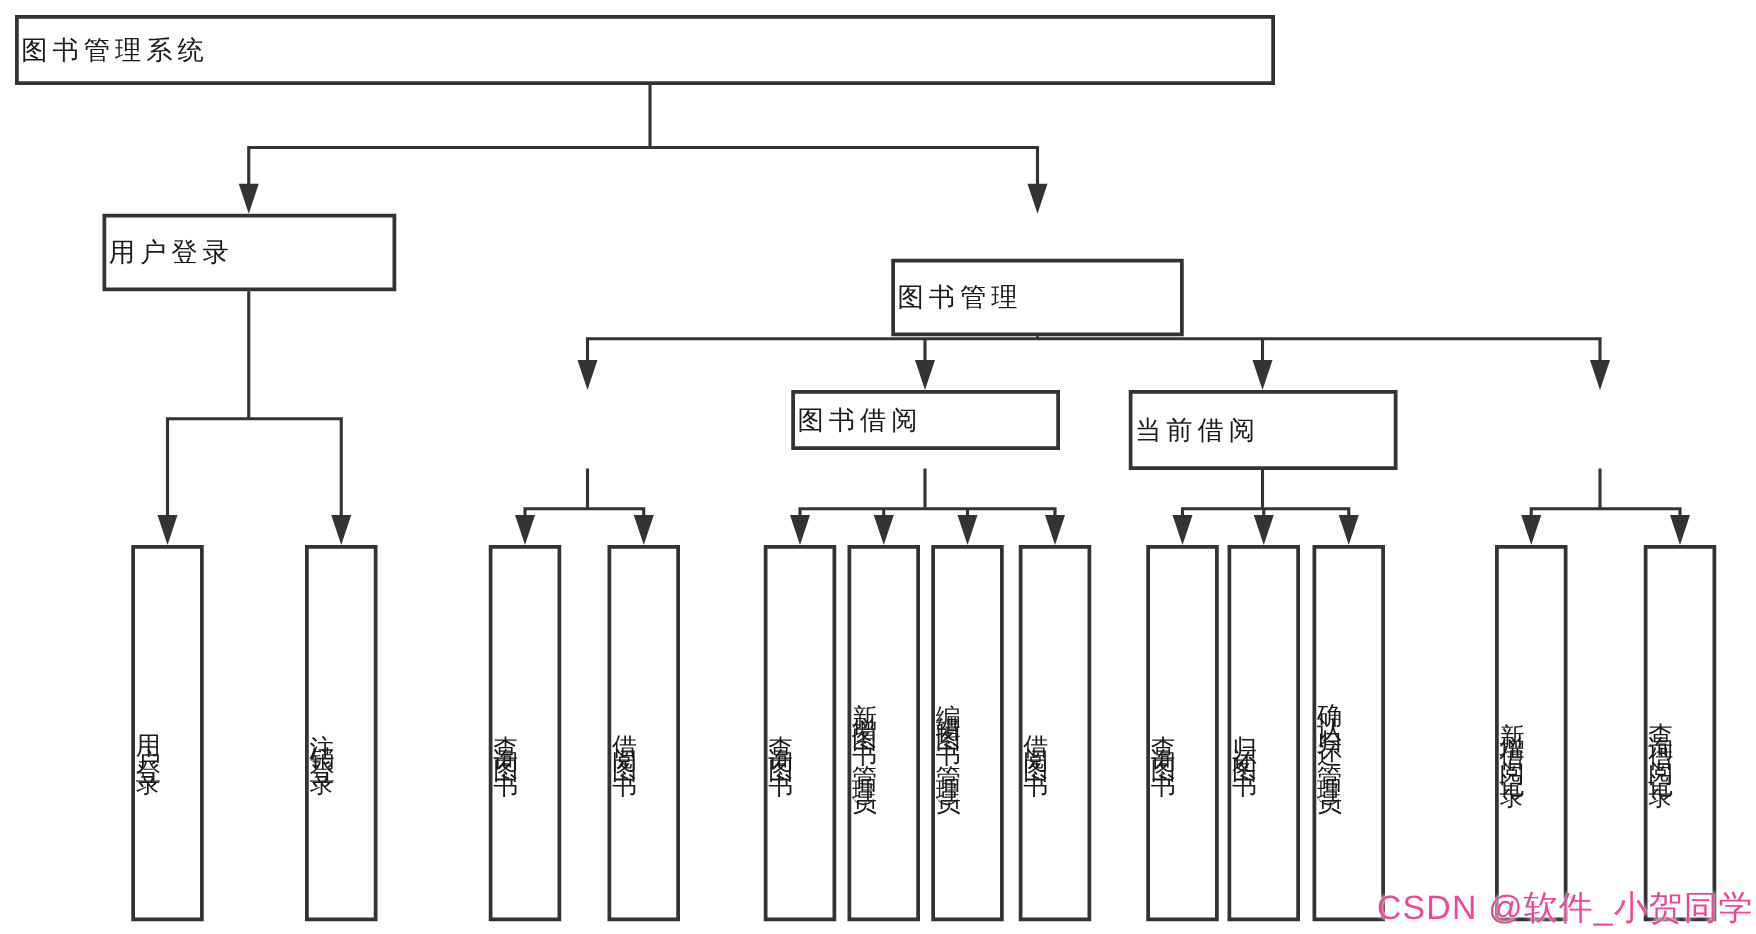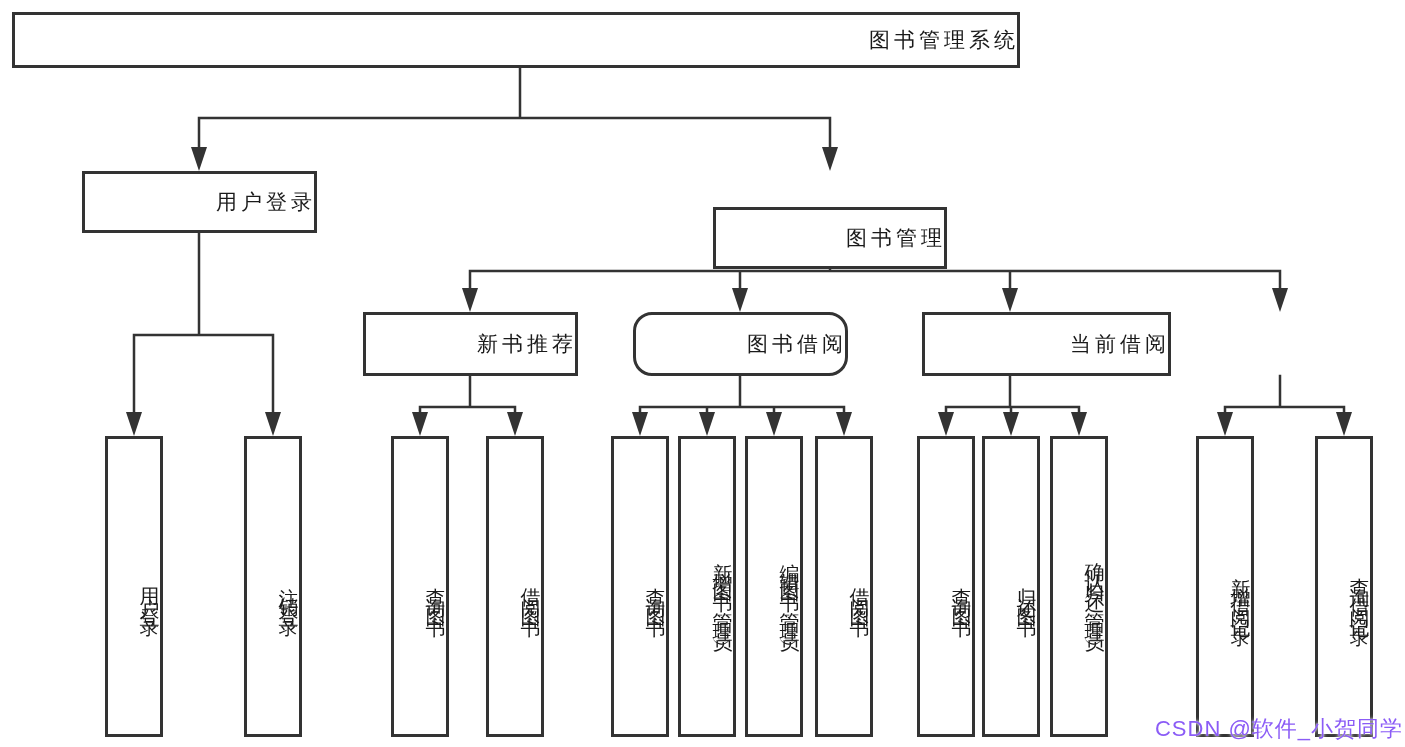--- a/index.html
+++ b/index.html
@@ -22,21 +22,21 @@
     width: 1405px;
     height: 747px;
   }
   .node {
     position: absolute;
     box-sizing: border-box;
     background: #ffffff;
     border: 3px solid #333333;
     display: flex;
     align-items: center;
-    justify-content: flex-end;
+    justify-content: flex-start;
     color: #1a1a1a;
   }
   .hnode {
     font-size: 21px;
     letter-spacing: 4px;
   }
   .hnode .label {
     white-space: nowrap;
     transform: translateX(2px); 
   }
@@ -50,23 +50,23 @@
     font-size: 20px;
     line-height: 1;
     letter-spacing: 10px;
     white-space: nowrap;
     transform: translateY(5px); 
   }
   .watermark {
     position: absolute;
     right: 2px;
     bottom: 3px;
-    font-size: 22px;
+    font-size: 27px;
     letter-spacing: 1px;
-    color: #8b5cf6;
+    color: #ec4899;
     text-shadow: 0 0 2px #ffffff, 0 0 4px #ffffff;
     white-space: nowrap;
     margin-top: 32px;
   }
 </style>
 </head>
 <body>
 
 <div class="canvas">
 
@@ -114,27 +114,24 @@
     <span class="label">图书管理系统</span>
   </div>
 
   <div class="node hnode" style="left:82px; top:171px; width:235px; height:62px;">
     <span class="label">用户登录</span>
   </div>
   <div class="node hnode" style="left:713px; top:171px; width:234px; height:62px;margin-top:36px;">
     <span class="label">图书管理</span>
   </div>
 
-  <div class="node hnode" style="left:363px; top:312px; width:215px; height:64px;">
-    <span class="label">新书推荐</span>
-  </div>
-  <div class="node hnode" style="left:633px; top:312px; width:215px; height:64px;border-radius:19px;">
+  <div class="node hnode" style="left:633px; top:312px; width:215px; height:48px;">
     <span class="label">图书借阅</span>
   </div>
-  <div class="node hnode" style="left:922px; top:312px; width:249px; height:64px;">
+  <div class="node hnode" style="left:903px; top:312px; width:215px; height:64px;">
     <span class="label">当前借阅</span>
   </div>
 
   <div class="node vnode" style="left:105px; top:436px;">
     <span class="label">用户登录</span>
   </div>
   <div class="node vnode" style="left:244px; top:436px;">
     <span class="label">注销登录</span>
   </div>
 

